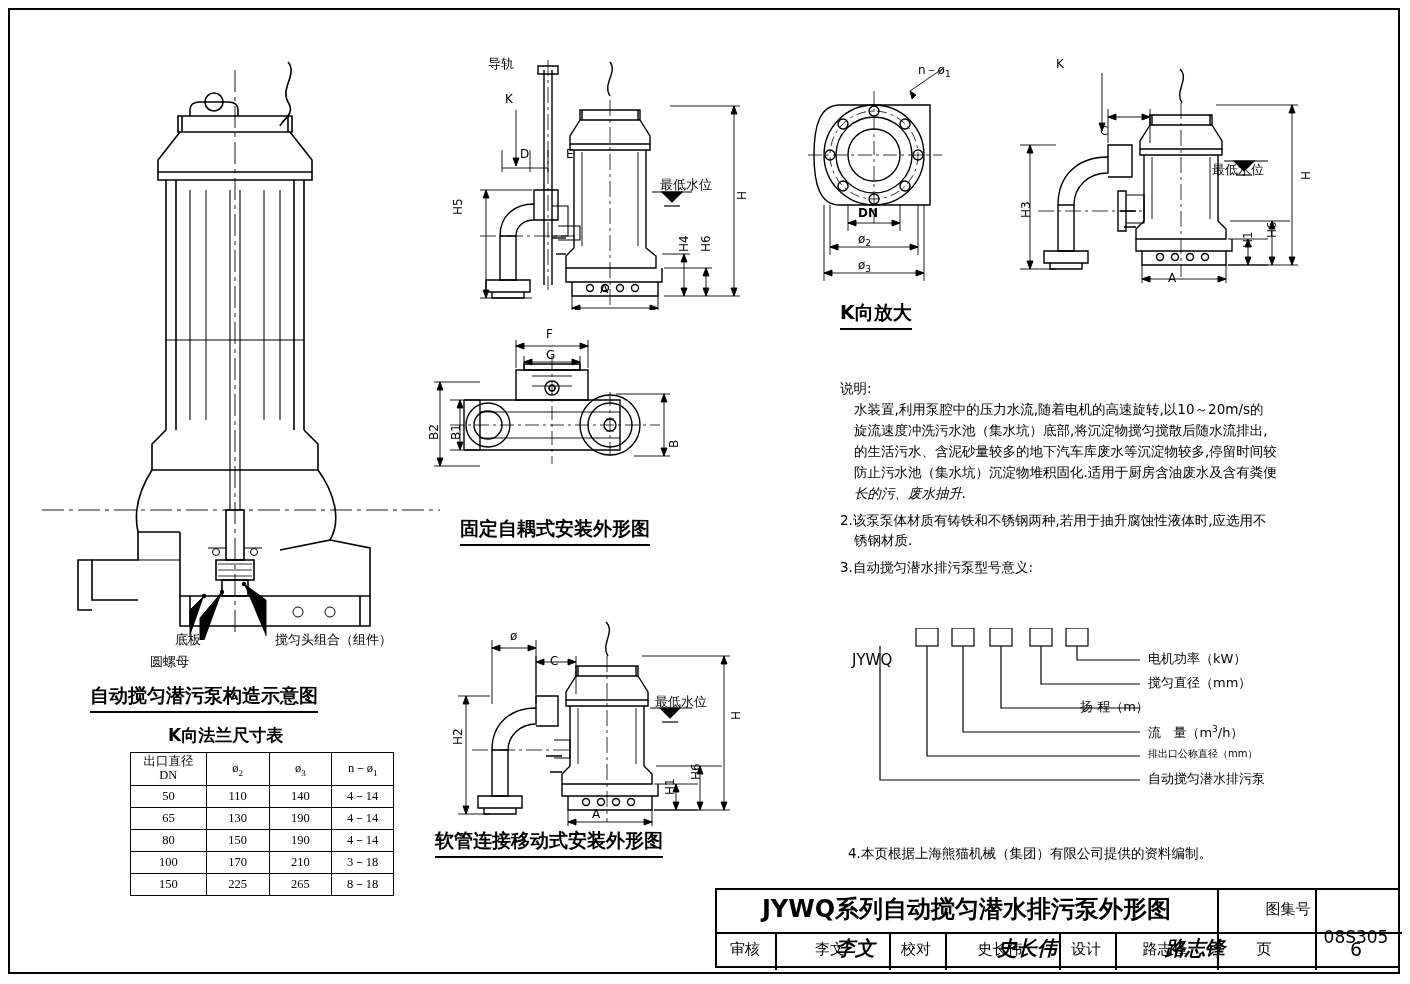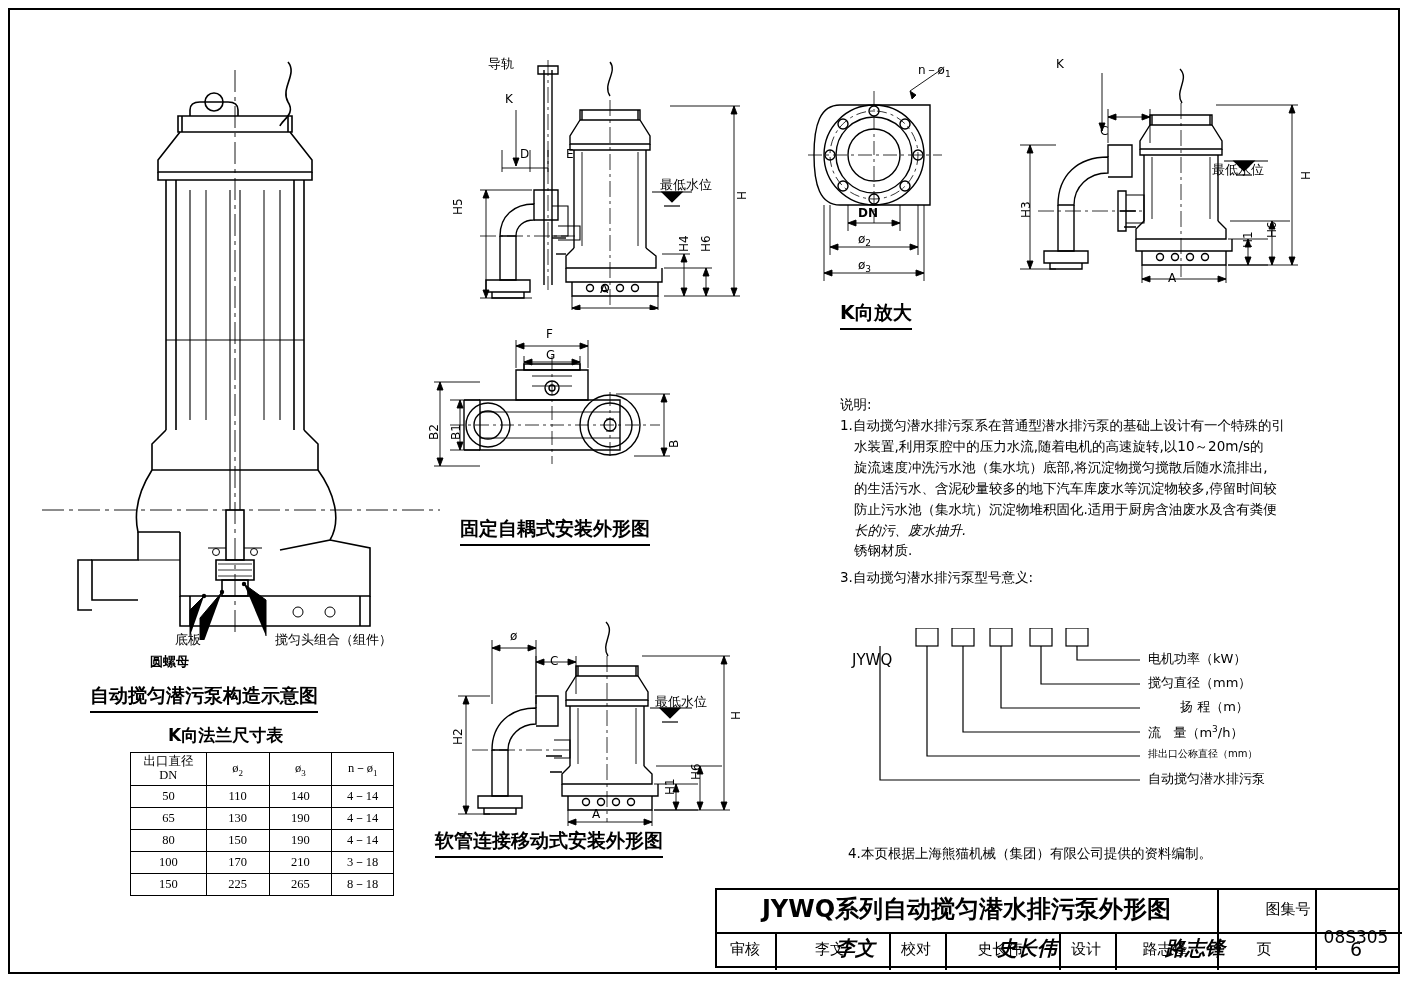--- a/index.html
+++ b/index.html
@@ -167,21 +167,21 @@
       </g>
       <g fill="#000">
         <circle cx="174" cy="556" r="2.2"></circle>
         <circle cx="214" cy="544" r="2.2"></circle>
         <circle cx="192" cy="552" r="2.2"></circle>
       </g>
     </svg>
   </div>
   <div class="lbl lbl-cn" style="left:175px; top:633px; font-size:13px;">底板</div>
   <div class="lbl lbl-cn" style="left:275px; top:633px; font-size:13px;">搅匀头组合（组件）</div>
-  <div class="lbl lbl-cn" style="left:150px; top:655px; font-size:13px;font-weight:bold;">圆螺母</div>
+  <div class="lbl lbl-cn" style="left:150px; top:655px; font-size:13px;">圆螺母</div>
 
   <div class="title-cn" style="left:90px; top:683px;">自动搅匀潜污泵构造示意图</div>
 
   <div class="lbl lbl-cn" style="left:168px; top:726px; font-size:17px; font-weight:bold;">K向法兰尺寸表</div>
 
   <table class="dimtable" style="left:130px; top:752px; width:264px;font-family:Liberation Serif, serif;">
     <tbody>
       <tr>
         <th style="width:78px; line-height:1.1;">
           <span>出口直径</span><br>
@@ -603,28 +603,28 @@
   </div>
   <div class="lbl" style="left:1056px; top:58px;">K</div>
   <div class="lbl" style="left:1100px; top:125px;">C</div>
   <div class="lbl" style="left:1020px; top:218px; transform:rotate(-90deg); transform-origin:left top;">H3</div>
   <div class="lbl" style="left:1242px; top:248px; transform:rotate(-90deg); transform-origin:left top;">H1</div>
   <div class="lbl" style="left:1266px; top:238px; transform:rotate(-90deg); transform-origin:left top;">H6</div>
   <div class="lbl" style="left:1300px; top:180px; transform:rotate(-90deg); transform-origin:left top;">H</div>
   <div class="lbl" style="left:1168px; top:272px;">A</div>
   <div class="lbl lbl-cn" style="left:1212px; top:163px; font-size:13px;">最低水位</div>
 
-  <div class="note-block" style="left:840px; top:394px; width:545px;">
+  <div class="note-block" style="left:840px; top:378px; width:545px;">
     <div class="nline">说明:</div>
-    <div class="nline">1.自动搅匀潜水排污泵系在普通型潜水排污泵的基础上设计有一个特殊的引</div>
     <div class="nline" style="padding-left:14px;">水装置,利用泵腔中的压力水流,随着电机的高速旋转,以10～20m/s的</div>
     <div class="nline" style="padding-left:14px;">旋流速度冲洗污水池（集水坑）底部,将沉淀物搅匀搅散后随水流排出,</div>
     <div class="nline" style="padding-left:14px;">的生活污水、含泥砂量较多的地下汽车库废水等沉淀物较多,停留时间较</div>
     <div class="nline" style="padding-left:14px;">防止污水池（集水坑）沉淀物堆积固化.适用于厨房含油废水及含有粪便</div>
     <div class="nline" style="padding-left:14px;font-style:italic;">长的污、废水抽升.</div>
+    <div class="nline" style="margin-top:6px;">2.该泵泵体材质有铸铁和不锈钢两种,若用于抽升腐蚀性液体时,应选用不</div>
     <div class="nline" style="padding-left:14px;">锈钢材质.</div>
     <div class="nline" style="margin-top:6px;">3.自动搅匀潜水排污泵型号意义:</div>
   </div>
 
   <div class="abs" style="left:840px; top:628px; width:420px; height:190px;">
     <svg width="420" height="190" viewBox="0 0 420 190">
       <g fill="none" stroke="#000" stroke-width="1.2">
         <rect x="76" y="0" width="22" height="18"></rect>
         <rect x="112" y="0" width="22" height="18"></rect>
         <rect x="150" y="0" width="22" height="18"></rect>
@@ -636,21 +636,21 @@
         <path d="M161 18 L161 80 L300 80"></path>
         <path d="M123 18 L123 104 L300 104"></path>
         <path d="M87 18 L87 128 L300 128"></path>
         <path d="M40 18 L40 152 L300 152"></path>
       </g>
     </svg>
   </div>
   <div class="lbl lbl-cn" style="left:852px; top:652px; font-size:15px;">JYWQ</div>
   <div class="lbl lbl-cn" style="left:1148px; top:652px; font-size:13px;">电机功率（kW）</div>
   <div class="lbl lbl-cn" style="left:1148px; top:676px; font-size:13px;">搅匀直径（mm）</div>
-  <div class="lbl lbl-cn" style="left:1180px; top:700px; font-size:13px;">扬  程（m）</div>
+  <div class="lbl lbl-cn" style="left:1080px; top:700px; font-size:13px;">扬  程（m）</div>
   <div class="lbl lbl-cn" style="left:1148px; top:724px; font-size:13px;">流&nbsp;&nbsp;&nbsp;量（m<span class="sup">3</span>/h）</div>
   <div class="lbl lbl-cn" style="left:1148px; top:748px; font-size:10px;">排出口公称直径（mm）</div>
   <div class="lbl lbl-cn" style="left:1148px; top:772px; font-size:13px;">自动搅匀潜水排污泵</div>
 
   <div class="note-block" style="left:848px; top:843px; width:545px;">
     <div class="nline">4.本页根据上海熊猫机械（集团）有限公司提供的资料编制。</div>
   </div>
 
   <div class="titleblock" style="left:715px; top:888px; width:685px; height:80px;">
 

